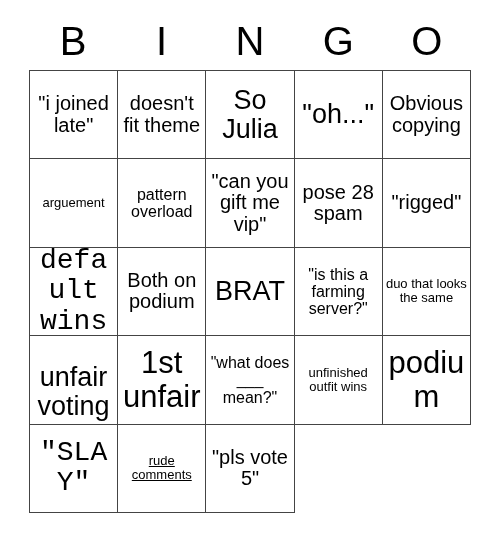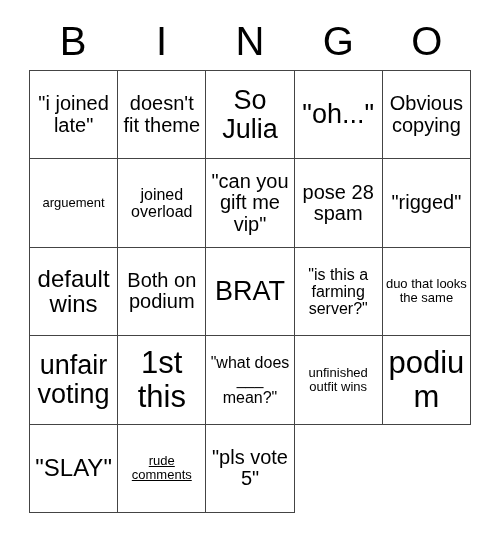--- a/index.html
+++ b/index.html
@@ -80,21 +80,21 @@
     line-height: 1.08;
     word-wrap: break-word;
     overflow-wrap: break-word;
     hyphens: none;
     color: #000000;
   }
 
   
   .sz-xxl .cell-text { font-size: 31px; }
   .sz-xl  .cell-text { font-size: 27px; }
-  .sz-lg  .cell-text { font-size: 24px; }
+  .sz-lg  .cell-text { font-size: 28px; font-family: Liberation Mono, monospace; }
   .sz-md  .cell-text { font-size: 20px; }
   .sz-sm  .cell-text { font-size: 16px; }
   .sz-xs  .cell-text { font-size: 13px; }
 </style>
 </head>
 <body style="background: rgb(255, 255, 255); color: rgb(0, 0, 0);">
 
 <div id="bingo-card">
 
   <div id="bingo-header">
@@ -118,21 +118,21 @@
       <div class="bingo-cell sz-xl" style="border-right-color: rgb(68, 68, 68); border-bottom-color: rgb(68, 68, 68);">
         <span class="cell-text">"oh..."</span>
       </div>
       <div class="bingo-cell sz-md" style="border-right-color: rgb(68, 68, 68); border-bottom-color: rgb(68, 68, 68);">
         <span class="cell-text">Obvious copying</span>
       </div>
       <div class="bingo-cell sz-xs" style="border-right-color: rgb(68, 68, 68); border-bottom-color: rgb(68, 68, 68);">
         <span class="cell-text">arguement</span>
       </div>
       <div class="bingo-cell sz-sm" style="border-right-color: rgb(68, 68, 68); border-bottom-color: rgb(68, 68, 68);">
-        <span class="cell-text">joined overload</span>
+        <span class="cell-text">pattern overload</span>
       </div>
       <div class="bingo-cell sz-md" style="border-right-color: rgb(68, 68, 68); border-bottom-color: rgb(68, 68, 68);">
         <span class="cell-text">"can you gift me vip"</span>
       </div>
       <div class="bingo-cell sz-md" style="border-right-color: rgb(68, 68, 68); border-bottom-color: rgb(68, 68, 68);">
         <span class="cell-text">pose 28 spam</span>
       </div>
       <div class="bingo-cell sz-md" style="border-right-color: rgb(68, 68, 68); border-bottom-color: rgb(68, 68, 68);">
         <span class="cell-text">"rigged"</span>
       </div>
@@ -144,25 +144,25 @@
       </div>
       <div class="bingo-cell sz-xl" style="border-right-color: rgb(68, 68, 68); border-bottom-color: rgb(68, 68, 68);">
         <span class="cell-text">BRAT</span>
       </div>
       <div class="bingo-cell sz-sm" style="border-right-color: rgb(68, 68, 68); border-bottom-color: rgb(68, 68, 68);">
         <span class="cell-text">"is this a farming server?"</span>
       </div>
       <div class="bingo-cell sz-xs" style="border-right-color: rgb(68, 68, 68); border-bottom-color: rgb(68, 68, 68);">
         <span class="cell-text">duo that looks the same</span>
       </div>
-      <div class="bingo-cell sz-xl" style="border-right-color: rgb(68, 68, 68); border-bottom-color: rgb(68, 68, 68);">
+      <div class="bingo-cell sz-xl" style="border-right-color: rgb(68, 68, 68); border-bottom-color: rgb(68, 68, 68); align-items: flex-end;">
         <span class="cell-text">unfair voting</span>
       </div>
       <div class="bingo-cell sz-xxl" style="border-right-color: rgb(68, 68, 68); border-bottom-color: rgb(68, 68, 68);">
-        <span class="cell-text">1st this</span>
+        <span class="cell-text">1st unfair</span>
       </div>
       <div class="bingo-cell sz-sm" style="border-right-color: rgb(68, 68, 68); border-bottom-color: rgb(68, 68, 68);">
         <span class="cell-text">"what does ___ mean?"</span>
       </div>
       <div class="bingo-cell sz-xs" style="border-right-color: rgb(68, 68, 68); border-bottom-color: rgb(68, 68, 68);">
         <span class="cell-text">unfinished outfit wins</span>
       </div>
       <div class="bingo-cell sz-xxl" style="border-right-color: rgb(68, 68, 68); border-bottom-color: rgb(68, 68, 68);">
         <span class="cell-text">podium</span>
       </div>

